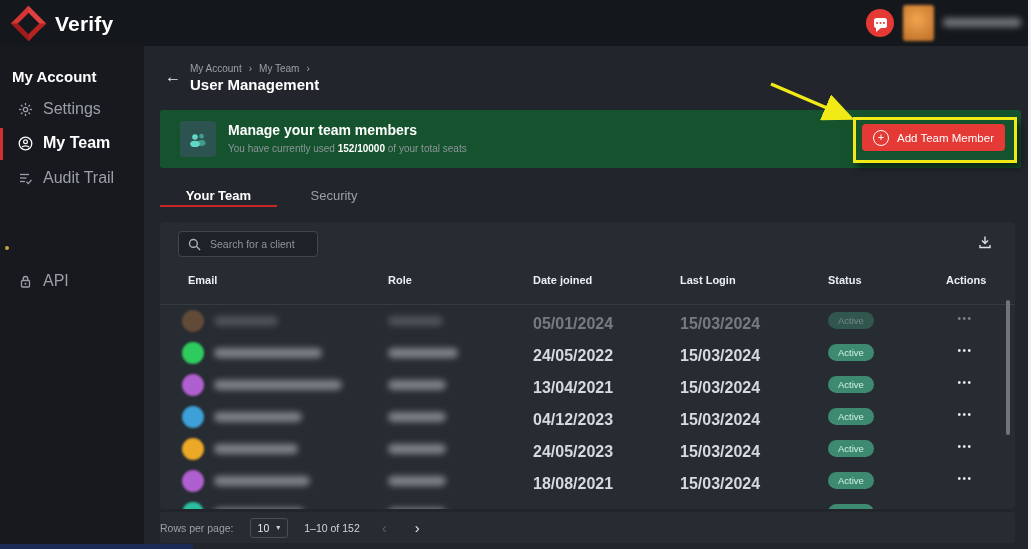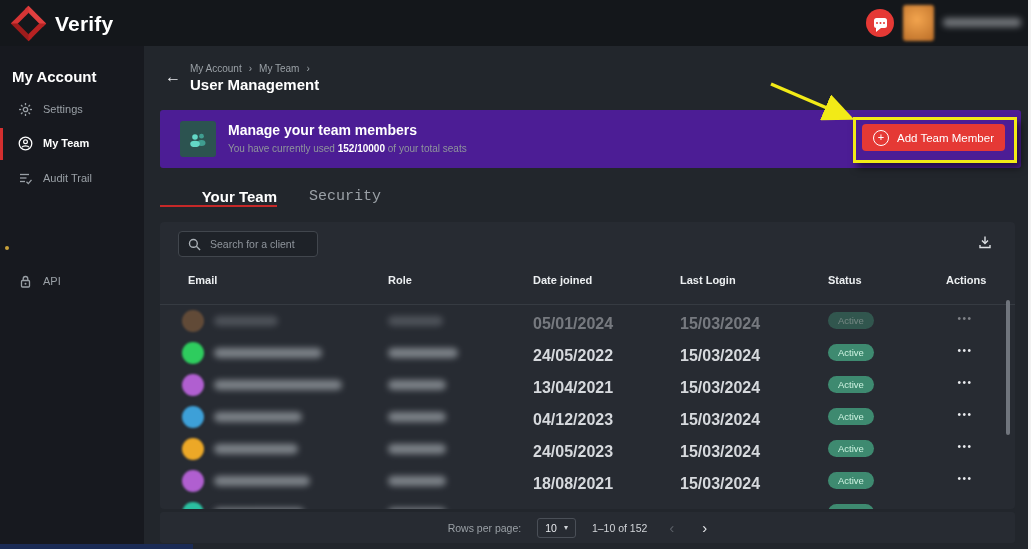--- a/index.html
+++ b/index.html
@@ -26,55 +26,55 @@
         background:#cdd1d6;opacity:.5;filter:blur(3px);}
 
   
   .right-edge{position:absolute;left:1028px;top:0;width:3px;height:549px;background:#f2f2f2;z-index:9;}
   .bottom-strip{position:absolute;left:0;top:544px;width:193px;height:5px;background:#1b2b55;z-index:9;}
 
   
   .sidebar{position:absolute;left:0;top:46px;width:144px;height:503px;background:#17191f;z-index:4;}
   .side-title{position:absolute;left:12px;top:22px;font-size:15px;font-weight:bold;color:#fff;}
   .side-item{position:absolute;left:0;width:144px;height:30px;display:flex;align-items:center;
-        gap:10px;padding-left:18px;box-sizing:border-box;font-size:11px;color:#9aa0a6;cursor:pointer;}
+        gap:10px;padding-left:18px;box-sizing:border-box;font-size:16px;color:#9aa0a6;cursor:pointer;}
   .side-item svg{flex:0 0 auto;}
   .side-item.active{color:#fff;font-weight:bold;}
   .active-bar{position:absolute;left:0;top:82px;width:3px;height:32px;background:#d32f2f;}
   .side-dot{position:absolute;left:5px;top:200px;width:4px;height:4px;border-radius:50%;background:#c8a13a;}
 
   
   .back{position:absolute;left:165px;top:68px;font-size:16px;color:#e8eaed;cursor:pointer;}
   .crumbs{position:absolute;left:190px;top:63px;font-size:10px;color:#9aa0a6;display:flex;gap:7px;align-items:center;}
   .crumbs .sep{font-size:10px;color:#9aa0a6;}
   .crumbs span{cursor:pointer;}
   .page-title{position:absolute;left:190px;top:76px;font-size:15px;font-weight:bold;color:#fff;}
 
   
-  .banner{position:absolute;left:160px;top:110px;width:861px;height:58px;background:#4c1d95;border-radius:3px;}
+  .banner{position:absolute;left:160px;top:110px;width:861px;height:58px;background:#14532d;border-radius:3px;}
   .banner-icon{position:absolute;left:20px;top:11px;width:36px;height:36px;border-radius:3px;
         background:#2c5350;display:flex;align-items:center;justify-content:center;}
   .banner-title{position:absolute;left:68px;top:12px;font-size:14px;font-weight:bold;color:#fff;}
   .banner-sub{position:absolute;left:68px;top:33px;font-size:10px;color:#8f959c;}
   .banner-sub b{color:#fff;}
 
   
   .add-btn{position:absolute;left:862px;top:124px;width:143px;height:27px;background:#e53935;
         border:none;border-radius:4px;color:#fff;font-size:11.5px;font-family:inherit;
         display:flex;align-items:center;justify-content:center;gap:8px;cursor:pointer;z-index:6;}
   .pluscirc{width:14px;height:14px;border:1.3px solid #fff;border-radius:50%;display:flex;
         align-items:center;justify-content:center;font-size:11px;line-height:1;}
   .hl-rect{position:absolute;left:853px;top:117px;width:158px;height:40px;border:3px solid #f2ea17;
         box-shadow:4px 5px 7px rgba(0,0,0,.55);z-index:7;pointer-events:none;}
   .arrow-svg{position:absolute;left:763px;top:76px;z-index:8;pointer-events:none;}
 
   
-  .tab{position:absolute;top:188px;height:18px;font-size:15px;text-align:right;cursor:pointer;}
+  .tab{position:absolute;top:188px;height:18px;font-size:13px;text-align:center;cursor:pointer;}
   .tab1{left:160px;width:117px;color:#fff;font-weight:bold;}
-  .tab2{left:267px;width:114px;color:#9aa0a6;font-family:Liberation Mono, monospace;}
+  .tab2{left:277px;width:114px;color:#9aa0a6;}
   .tab-underline{position:absolute;left:160px;top:205px;width:117px;height:2px;background:#c62828;}
 
   
   .card{position:absolute;left:160px;top:222px;width:855px;height:287px;background:#272b32;
         border-radius:4px;overflow:hidden;}
   .search{position:absolute;left:18px;top:9px;width:140px;height:26px;background:#1e2228;
         border:1px solid #41464d;border-radius:4px;display:flex;align-items:center;gap:7px;
         padding-left:9px;box-sizing:border-box;}
   .search input{background:transparent;border:none;outline:none;color:#c8ccd1;font-size:10.5px;
         width:100px;font-family:inherit;}
@@ -94,21 +94,21 @@
   .dj{left:373px;} .ll{left:520px;}
   .badge{position:absolute;left:668px;top:7px;background:#3e8a70;color:#cdf3e1;font-size:9.5px;
         padding:3px 10px;border-radius:10px;}
   .badge:empty{display:none;}
   .dots{position:absolute;left:790px;top:8px;width:30px;text-align:center;color:#e8eaed;
         font-size:10px;letter-spacing:1.5px;cursor:pointer;}
   .scrollbar{position:absolute;left:846px;top:78px;width:4px;height:135px;border-radius:2px;background:#70757d;}
 
   
   .tfoot{position:absolute;left:160px;top:512px;width:855px;height:31px;background:#272b32;
-        border-radius:3px;display:flex;align-items:center;justify-content:center;gap:16px;
+        border-radius:3px;display:flex;align-items:center;justify-content:flex-start;gap:16px;
         padding-right:14px;box-sizing:border-box;}
   .rpp-label{font-size:10.5px;color:#9aa0a6;}
   .rpp-select{display:flex;align-items:center;gap:7px;border:1px solid #4a4f57;border-radius:3px;
         padding:3px 7px;font-size:10.5px;color:#e8eaed;cursor:pointer;}
   .rpp-select .car{font-size:8px;color:#cfd2d6;}
   .range{font-size:10.5px;color:#d2d5d9;}
   .pg{font-size:15px;line-height:1;cursor:pointer;padding:0 6px;}
   .pg.prev{color:#5a5f66;}
   .pg.next{color:#e8eaed;}
 </style>

